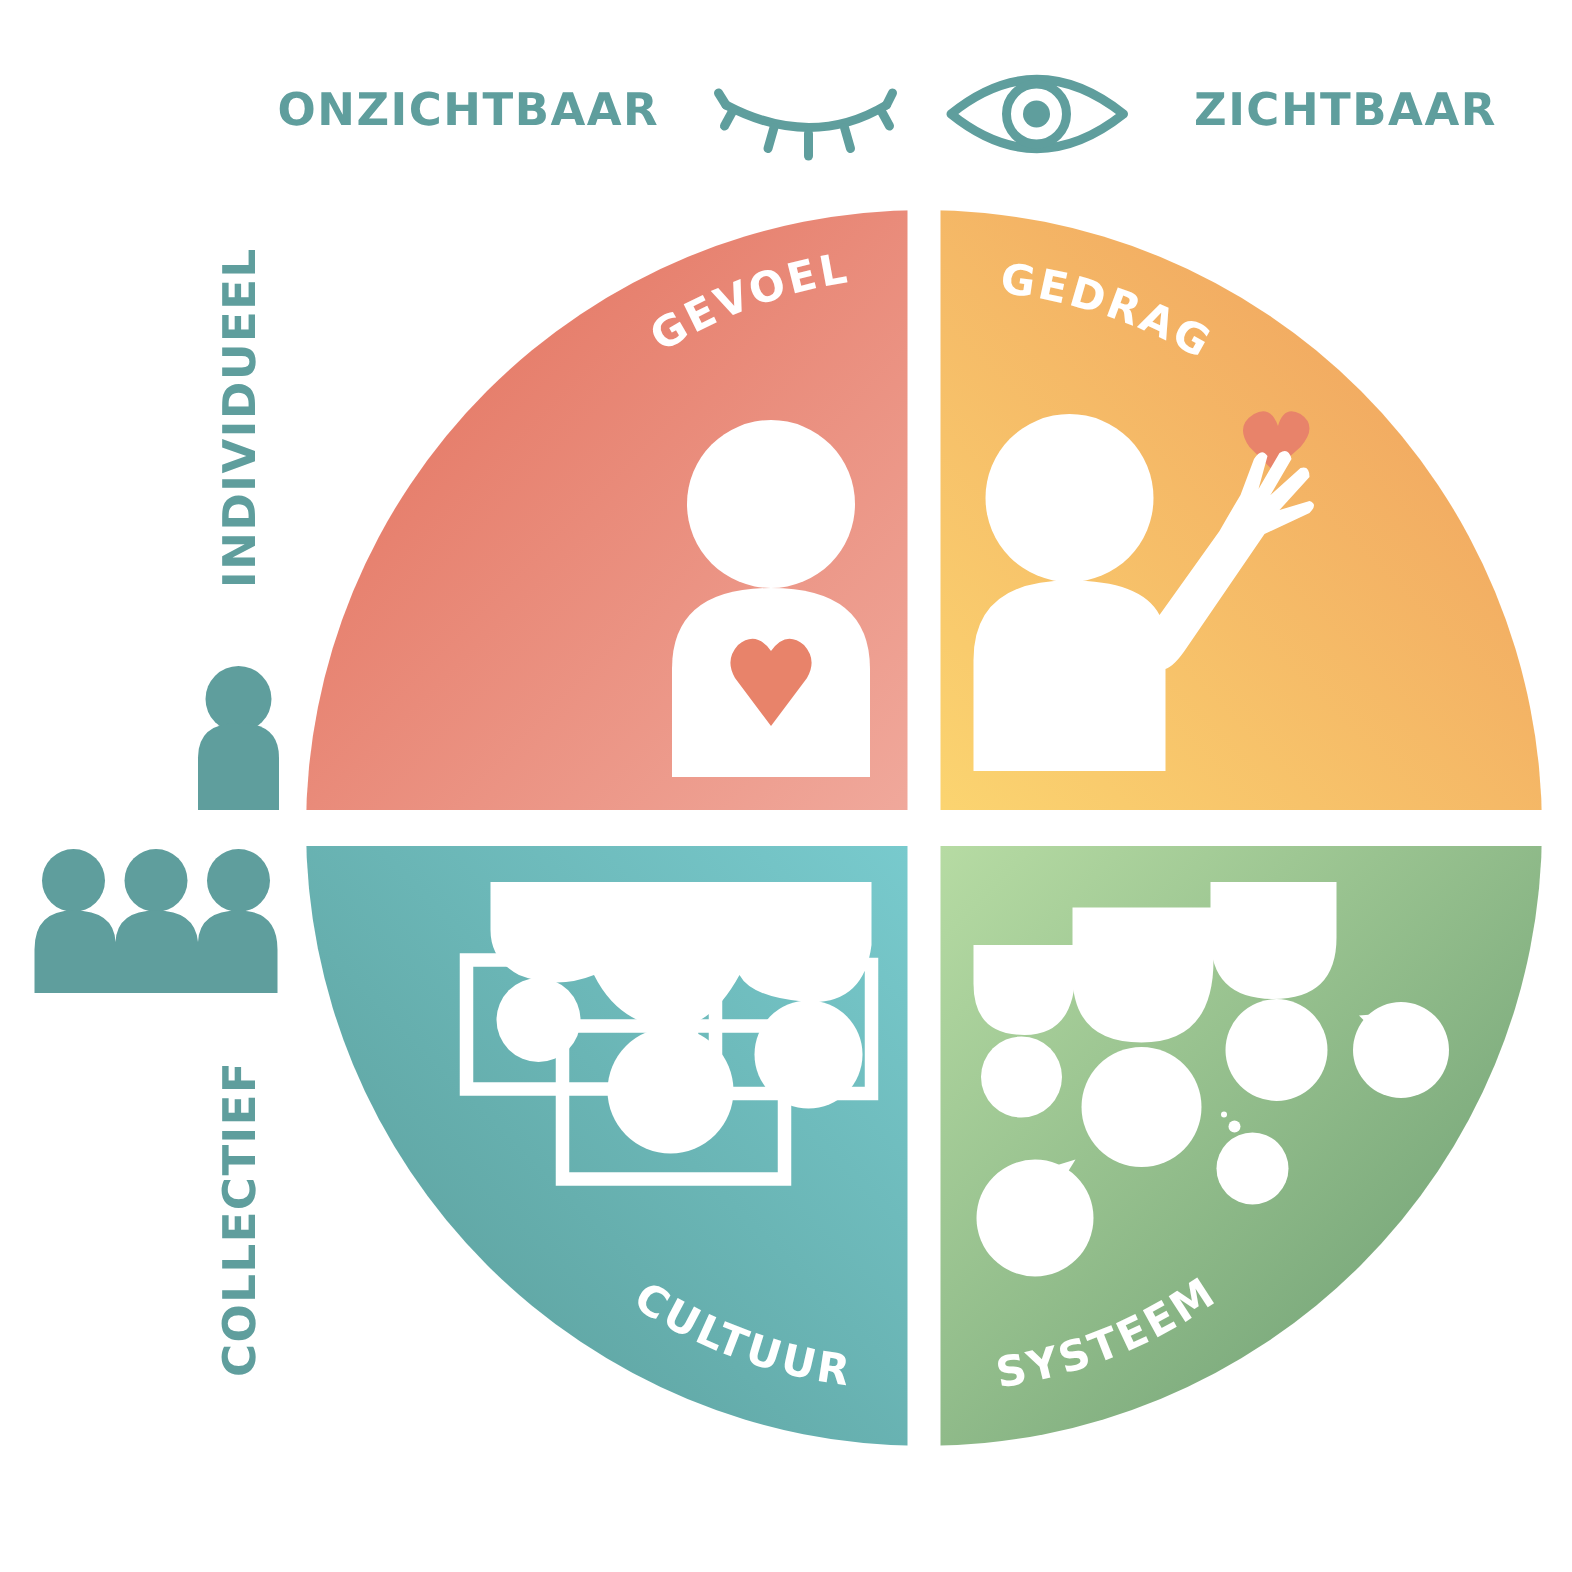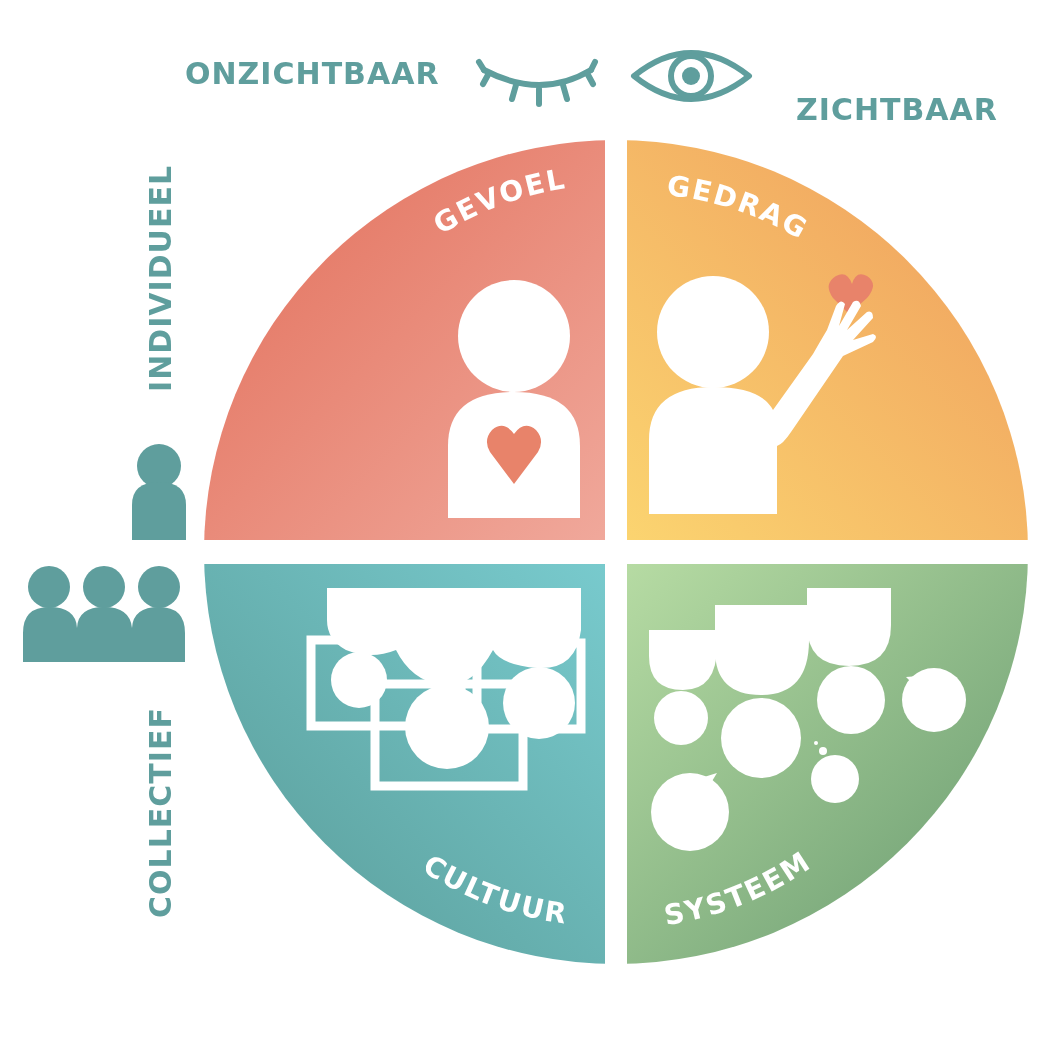--- a/index.html
+++ b/index.html
@@ -9,21 +9,21 @@
   .axis-top { font-size: 30px; top: 56px; }
   .axis-vertical { font-size: 30px; transform-origin: 0 0; transform: rotate(-90deg); }
   svg text { font-family: "DejaVu Sans", sans-serif; font-weight: bold; }
 </style>
 </head>
 <body>
 
 <div class="stage">
 
   <div class="axis-label axis-top" style="left:184px;">ONZICHTBAAR</div>
-  <div class="axis-label axis-top" style="left:795px;margin-top:36px;">ZICHTBAAR</div>
+  <div class="axis-label axis-top" style="left:795px;">ZICHTBAAR</div>
 
   <div class="axis-label axis-vertical" style="left:142px; top:392px;">INDIVIDUEEL</div>
   <div class="axis-label axis-vertical" style="left:142px; top:918px;">COLLECTIEF</div>
 
   <svg width="1048" height="1048" viewBox="0 0 1048 1048" style="position:absolute;left:0;top:0;">
     <defs>
       <linearGradient id="gTL" x1="0" y1="0" x2="1" y2="1">
         <stop offset="0" stop-color="#e26d58"></stop>
         <stop offset="1" stop-color="#f0a89b"></stop>
       </linearGradient>

